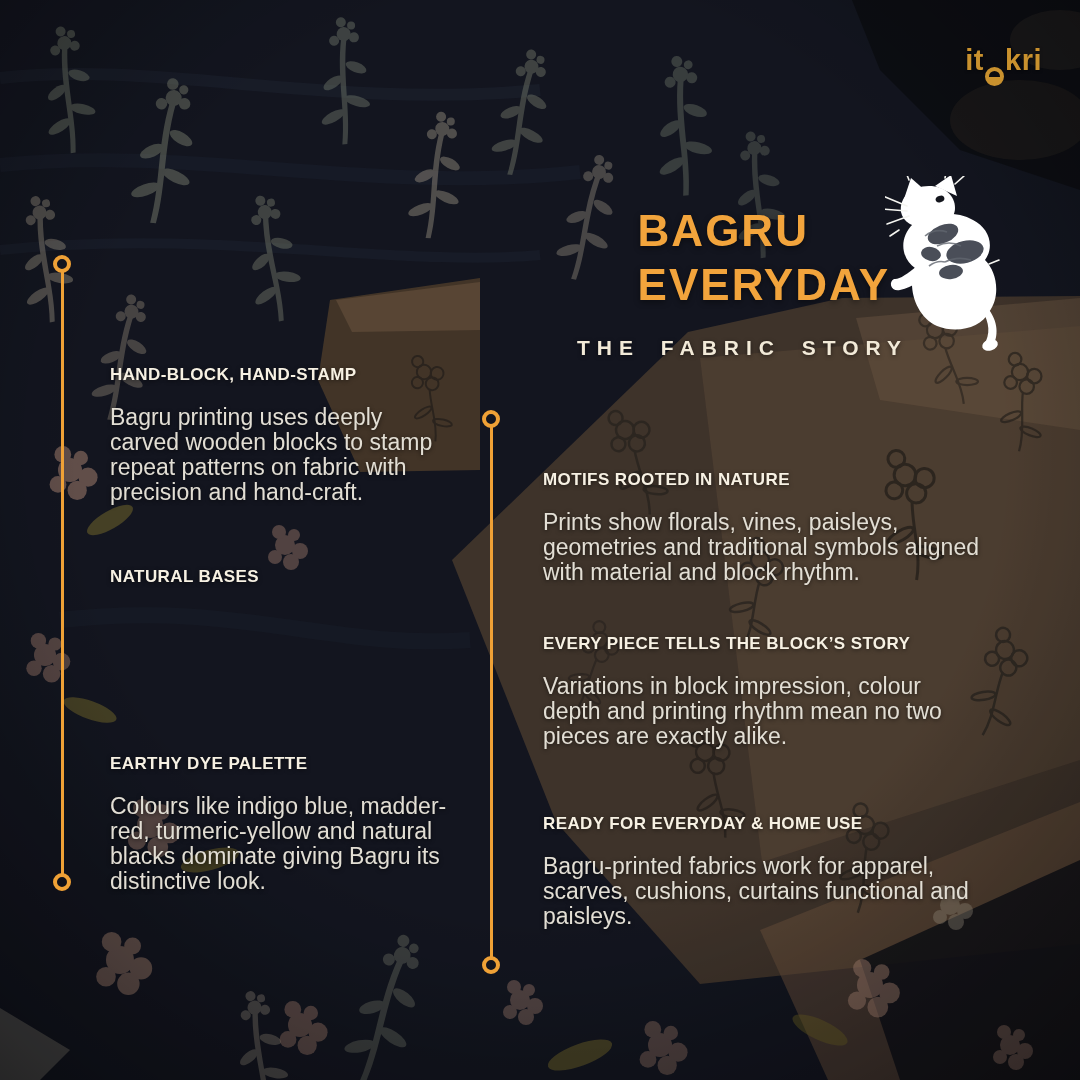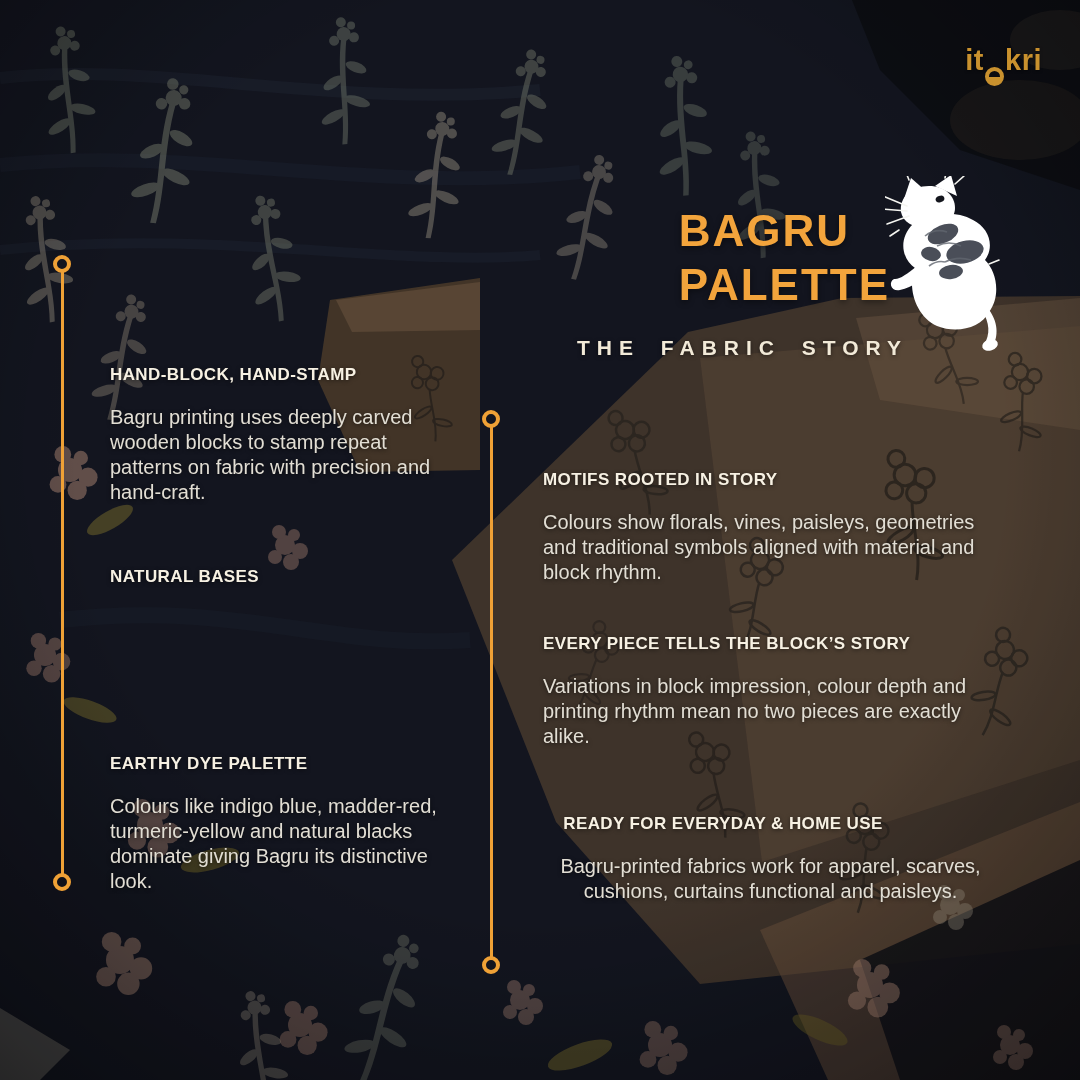--- a/index.html
+++ b/index.html
@@ -34,29 +34,29 @@
   .timeline .dot.top { top:0; }
   .timeline .dot.bottom { bottom:0; }
   .timeline .line { position:absolute; left:7.5px; top:17px; bottom:17px; width:3px; background:#EFA136; }
   .timeline-left  { left:53px;  top:255px; height:636px; }
   .timeline-right { left:482px; top:410px; height:564px; }
 
   
   .section { position:absolute; color:#e4e0d6; }
   .section h3 { color:#f7f1e3; font-size:17px; font-weight:800; letter-spacing:.4px;
                 line-height:28px; margin-bottom:16px; text-shadow:0 1px 4px rgba(0,0,0,.55); }
-  .section p { font-size:20px; font-weight:400; line-height:25px; color:#e2ded4;
+  .section p { font-size:23px; font-weight:400; line-height:25px; color:#e2ded4;
                text-shadow:0 1px 4px rgba(0,0,0,.6); }
   .sec-l1 { left:110px; top:361px; width:335px; }
   .sec-l2 { left:110px; top:563px; width:348px; }
   .sec-l3 { left:110px; top:750px; width:350px; }
   .sec-r1 { left:543px; top:466px; width:452px; }
   .sec-r2 { left:543px; top:630px; width:430px; }
   .sec-r2 h3 { width:400px; }
-  .sec-r3 { left:543px; top:810px; width:455px;text-align:center; }
+  .sec-r3 { left:543px; top:810px; width:455px; }
   .sec-r3 h3 { width:360px; }
 </style>
 </head>
 <body>
 
 <div class="canvas">
 
   <svg class="bg" viewBox="0 0 1080 1080" preserveAspectRatio="none">
     <defs>
       <radialGradient id="vig" cx="50%" cy="42%" r="78%">
@@ -161,21 +161,21 @@
     <polygon points="0,1008 70,1050 40,1080 0,1080" fill="#8e8a80" opacity=".55"></polygon>
 
     <rect width="1080" height="1080" fill="url(#vig)"></rect>
     <rect width="1080" height="1080" fill="#090b11" opacity=".18"></rect>
   </svg>
 
   <div class="logo"><span>it</span><span class="logo-o">o</span><span>kri</span></div>
 
   <div class="title-block">
     <div>BAGRU</div>
-    <div>PALETTE</div>
+    <div>EVERYDAY</div>
   </div>
   <div class="subtitle">THE FABRIC STORY</div>
 
   <svg class="cat" viewBox="0 0 132 180">
     <g fill="#ffffff">
 
       <path d="M18,26 L26,2 L42,16 Z"></path>
       <path d="M50,10 L66,-1 L72,20 Z"></path>
 
       <path d="M16,36 C14,22 26,10 44,10 C60,10 70,20 70,32 C70,44 58,52 42,52 C28,52 18,46 16,36 Z"></path>
@@ -231,22 +231,22 @@
   </div>
   <div class="section sec-l2">
     <h3>NATURAL BASES</h3>
   </div>
   <div class="section sec-l3">
     <h3>EARTHY DYE PALETTE</h3>
     <p>Colours like indigo blue, madder-red, turmeric-yellow and natural blacks dominate giving Bagru its distinctive look.</p>
   </div>
 
   <div class="section sec-r1">
-    <h3>MOTIFS ROOTED IN STORY</h3>
-    <p>Colours show florals, vines, paisleys, geometries and traditional symbols aligned with material and block rhythm.</p>
+    <h3>MOTIFS ROOTED IN NATURE</h3>
+    <p>Prints show florals, vines, paisleys, geometries and traditional symbols aligned with material and block rhythm.</p>
   </div>
   <div class="section sec-r2">
     <h3>EVERY PIECE TELLS THE BLOCK’S STORY</h3>
     <p>Variations in block impression, colour depth and printing rhythm mean no two pieces are exactly alike.</p>
   </div>
   <div class="section sec-r3">
     <h3>READY FOR EVERYDAY &amp; HOME USE</h3>
     <p>Bagru-printed fabrics work for apparel, scarves, cushions, curtains functional and paisleys.</p>
   </div>
 

